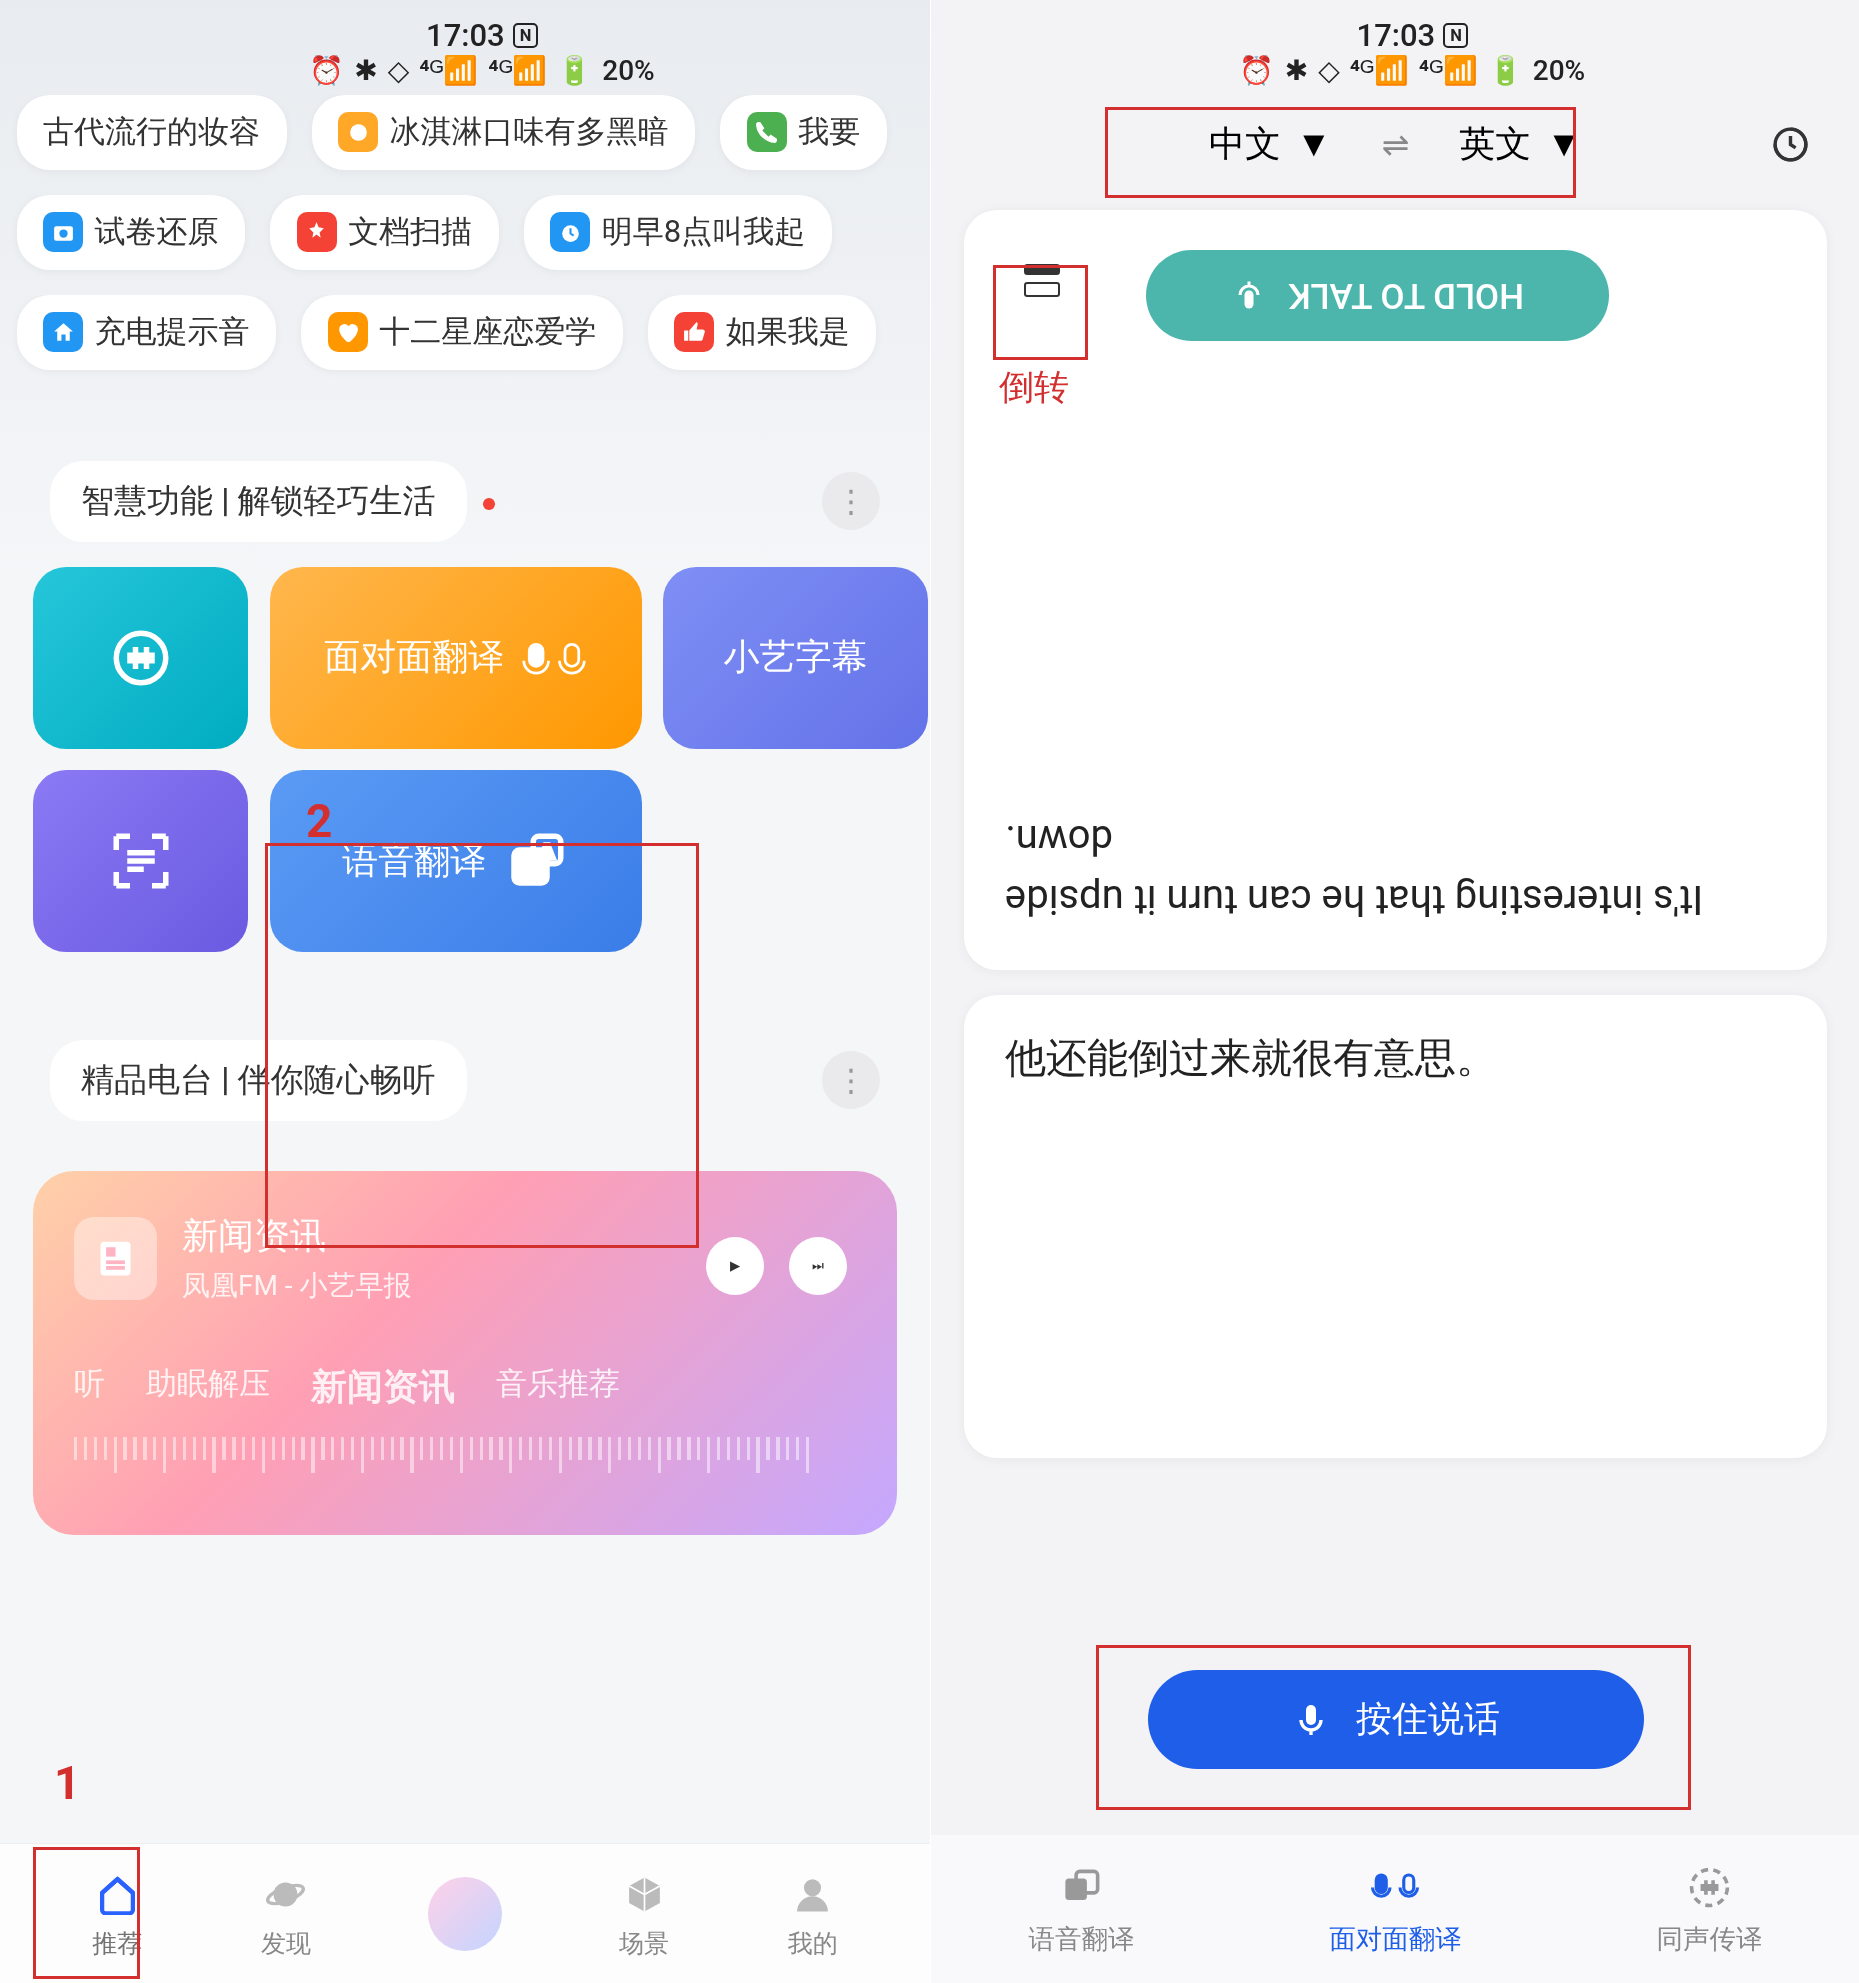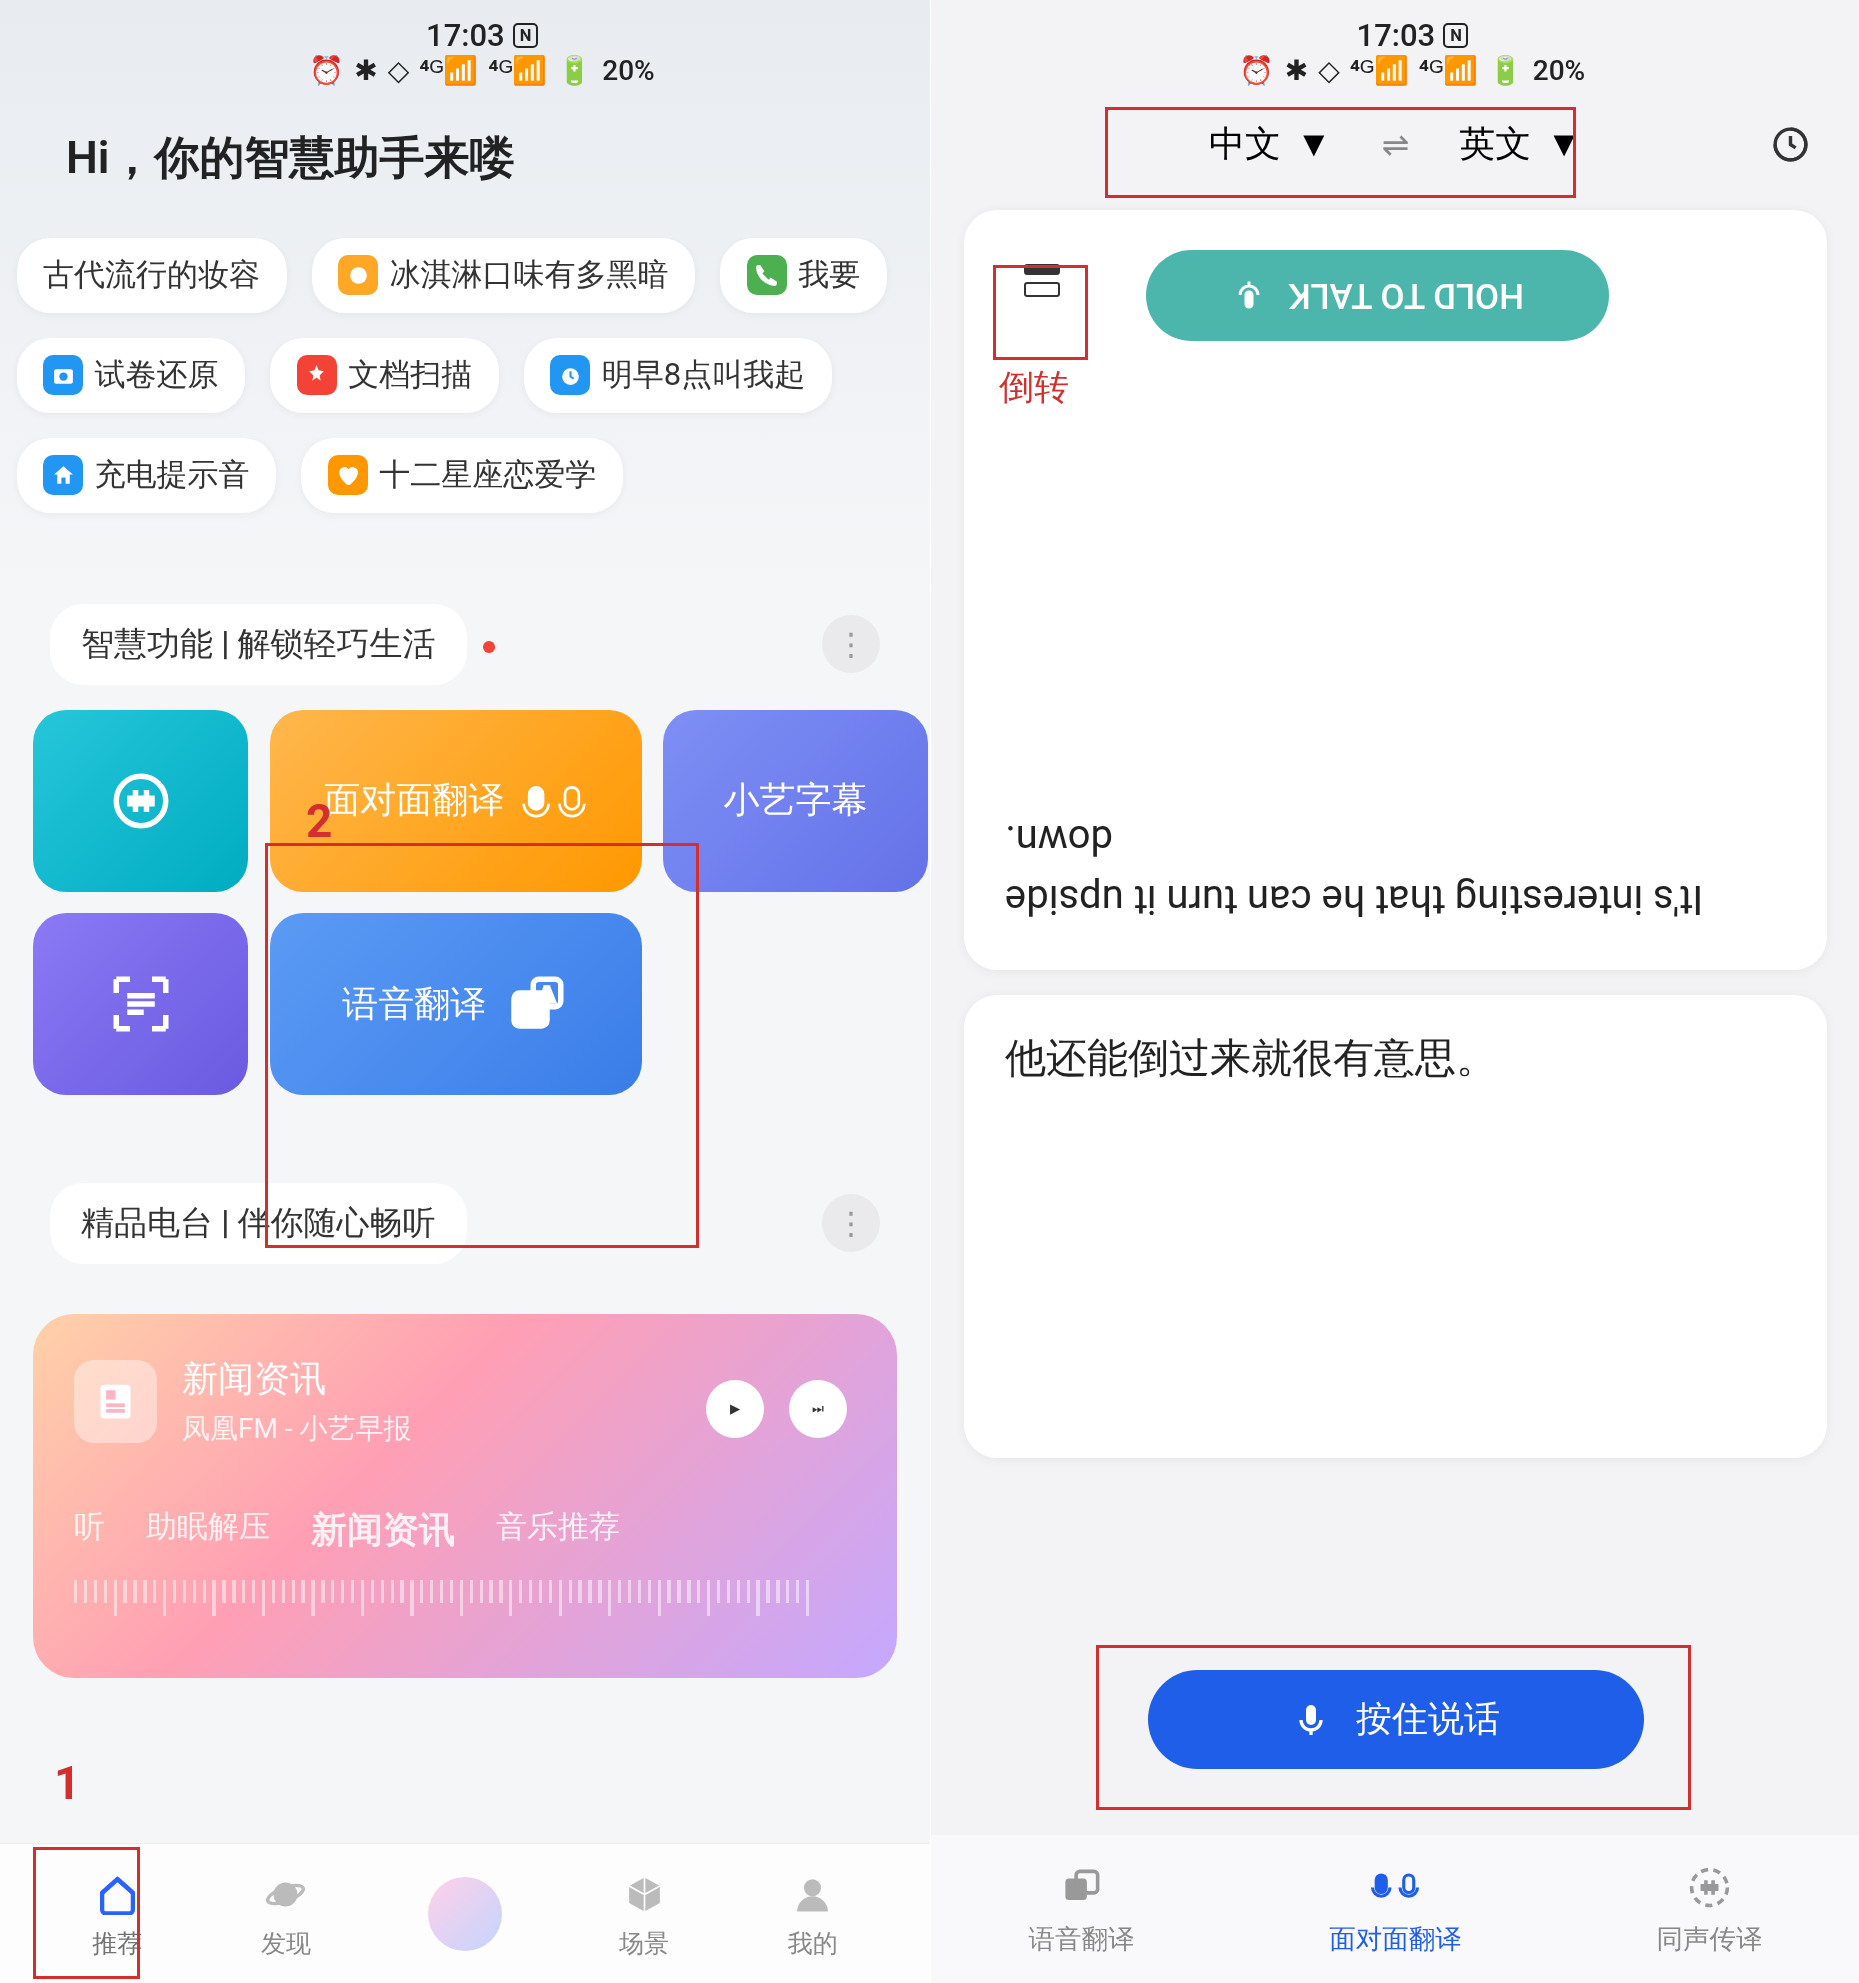--- a/index.html
+++ b/index.html
@@ -148,21 +148,20 @@
       <span>⏰</span>
       <span>✱</span>
       <span>◇</span>
       <span>⁴ᴳ📶</span>
       <span>⁴ᴳ📶</span>
       <span>🔋</span>
       <span>20%</span>
     </div>
   </div>
 
-  <div class="greeting">Hi，你的智慧助手来喽</div>
 
   <div class="chiprow">
     <div class="chip">
         <span>古代流行的妆容</span>
       </div>
     <div class="chip">
         <span class="ci ci-orange">
           <svg viewBox="0 0 24 24">
             <circle cx="12" cy="12" r="8"></circle>
           </svg>
@@ -217,20 +216,28 @@
         </span>
         <span>充电提示音</span>
       </div>
     <div class="chip">
         <span class="ci ci-heart">
           <svg viewBox="0 0 24 24">
             <path d="M12 21s-8-6-8-12a5 5 0 019-3 5 5 0 019 3c0 6-8 12-8 12z"></path>
           </svg>
         </span>
         <span>十二星座恋爱学</span>
+      </div>
+    <div class="chip">
+        <span class="ci ci-thumb">
+          <svg viewBox="0 0 24 24">
+            <path d="M2 20h4V10H2v10zm20-9c0-1-1-2-2-2h-6l1-5V3l-1-1-7 8v10h11c1 0 2-1 2-2l2-7z"></path>
+          </svg>
+        </span>
+        <span>如果我是</span>
       </div>
   </div>
 
   <div class="section-header">
     <div style="display:flex;align-items:center;">
       <div class="section-title">智慧功能 | 解锁轻巧生活</div>
       <span class="reddot"></span>
     </div>
     <div class="more-dots">⋮</div>
   </div>

